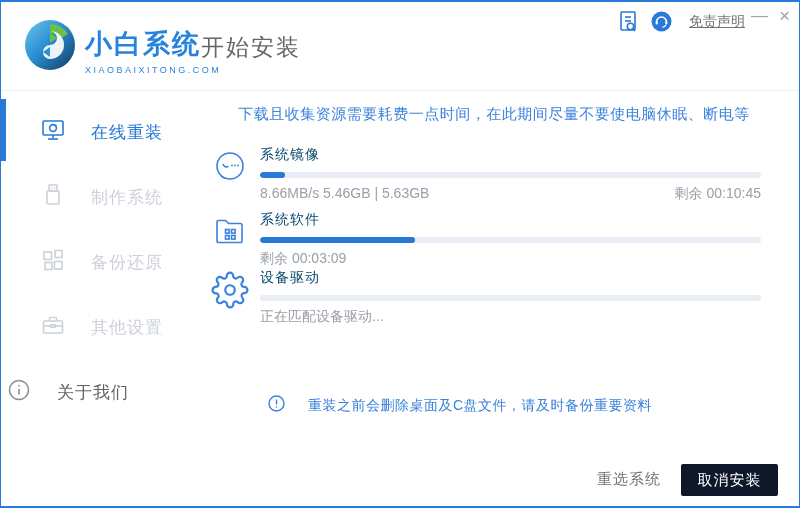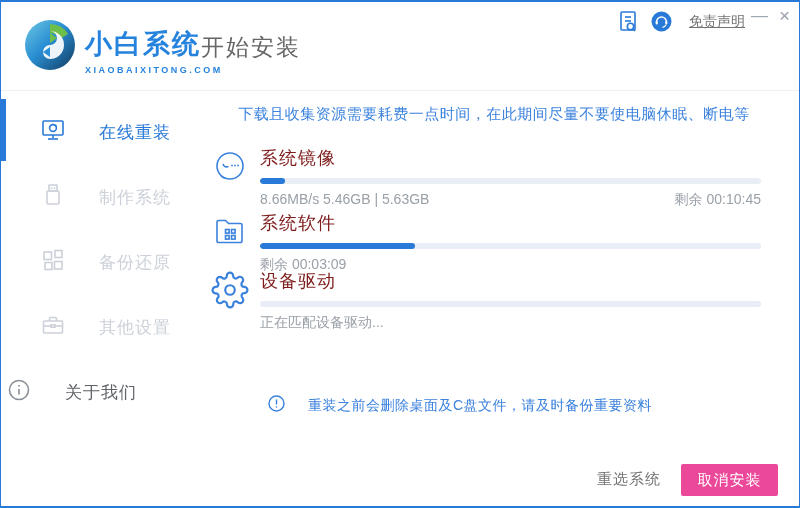--- a/index.html
+++ b/index.html
@@ -7,52 +7,52 @@
   body { font-family:"Liberation Sans","DejaVu Sans",sans-serif; }
   .window {
     position:relative; width:800px; height:508px; background:#fff;
     border:1px solid #2879d8; border-top:2px solid #2879d8; border-bottom:2px solid #2879d8;
     overflow:hidden;
   }
   
   .logo-badge { position:absolute; left:22px; top:16px; width:54px; height:54px; }
   .brand-text { position:absolute; left:84px; top:24px; }
   .brand-name { font-size:27px; font-weight:bold; color:#2583de; letter-spacing:2px; }
-  .brand-domain { font-size:9px; color:#2583de; letter-spacing:2.5px; margin-top:3px; font-weight:bold; }
+  .brand-domain { font-size:9px; color:#2583de; letter-spacing:2.5px; margin-top:3px; font-weight:normal; }
   .page-title { position:absolute; left:200px; top:30px; font-size:23px; color:#666; letter-spacing:2px; }
   .header-divider { position:absolute; left:0; top:88px; width:100%; height:1px; background:#f0f0f0; }
   .hdr-icon { position:absolute; top:8px; cursor:pointer; }
   .doc-icon { left:616px; }
   .headset-icon { left:650px; top:9px; }
   .disclaimer { position:absolute; left:688px; top:11px; font-size:14px; color:#737373; text-decoration:underline; cursor:pointer; }
   .win-btn { position:absolute; top:4px; font-size:17px; color:#9aa2ac; cursor:pointer; line-height:20px; }
   .minimize { left:750px; }
   .close { left:778px; font-size:19px; }
   
   .side-item { position:absolute; left:0; width:200px; height:32px; display:flex; align-items:center; padding-left:40px; cursor:pointer; }
-  .side-item .lbl { font-size:17px; letter-spacing:1px; margin-left:34px; }
+  .side-item .lbl { font-size:17px; letter-spacing:1px; margin-left:26px; }
   .side-item.active .lbl { color:#2879d8; }
   .side-item.dim .lbl { color:#ccd1d9; }
   .side-item.about .lbl { color:#5f6368; }
   .active-bar { position:absolute; left:0; top:97px; width:5px; height:62px; background:#2879d8; }
   
   .warning { position:absolute; left:200px; top:103px; width:586px; text-align:center; font-size:15px; color:#3b82dd; letter-spacing:0.5px; }
   .task { position:absolute; left:210px; width:550px; }
   .task-icon { position:absolute; left:0; top:2px; }
   .task-body { margin-left:49px; }
-  .task-title { font-size:18px; color:#7f1d1d; margin-bottom:8px; letter-spacing:1px; }
+  .task-title { font-size:14px; color:#0c4a6e; margin-bottom:8px; letter-spacing:1px; }
   .task-bar { width:501px; height:6px; background:#e9eef6; border-radius:3px; overflow:hidden; }
   .task-fill { height:100%; background:#2879d8; border-radius:3px; }
   .task-stats { display:flex; justify-content:space-between; margin-top:7px; width:501px;gap:19px; }
   .task-stats span { font-size:14px; color:#9aa0a8; }
   .notice { position:absolute; left:267px; top:393px; display:flex; align-items:center;gap:16px; }
   .notice-text { font-size:14px; color:#3b82dd; margin-left:7px; letter-spacing:0.5px; }
   
   .reselect-btn { position:absolute; left:596px; top:468px; width:70px; font-size:15px; color:#737373; cursor:pointer; letter-spacing:1px; }
-  .cancel-btn { position:absolute; left:680px; top:462px; width:97px; height:32px; background:#ec4899; color:#fff;
+  .cancel-btn { position:absolute; left:680px; top:462px; width:97px; height:32px; background:#0f172a; color:#fff;
     font-size:15px; text-align:center; line-height:32px; border-radius:2px; cursor:pointer; letter-spacing:1px; }
 </style>
 </head>
 <body>
 
 <div class="window">
 
   <div class="logo-badge">
     <svg width="54" height="54" viewBox="0 0 54 54">
       <defs>

